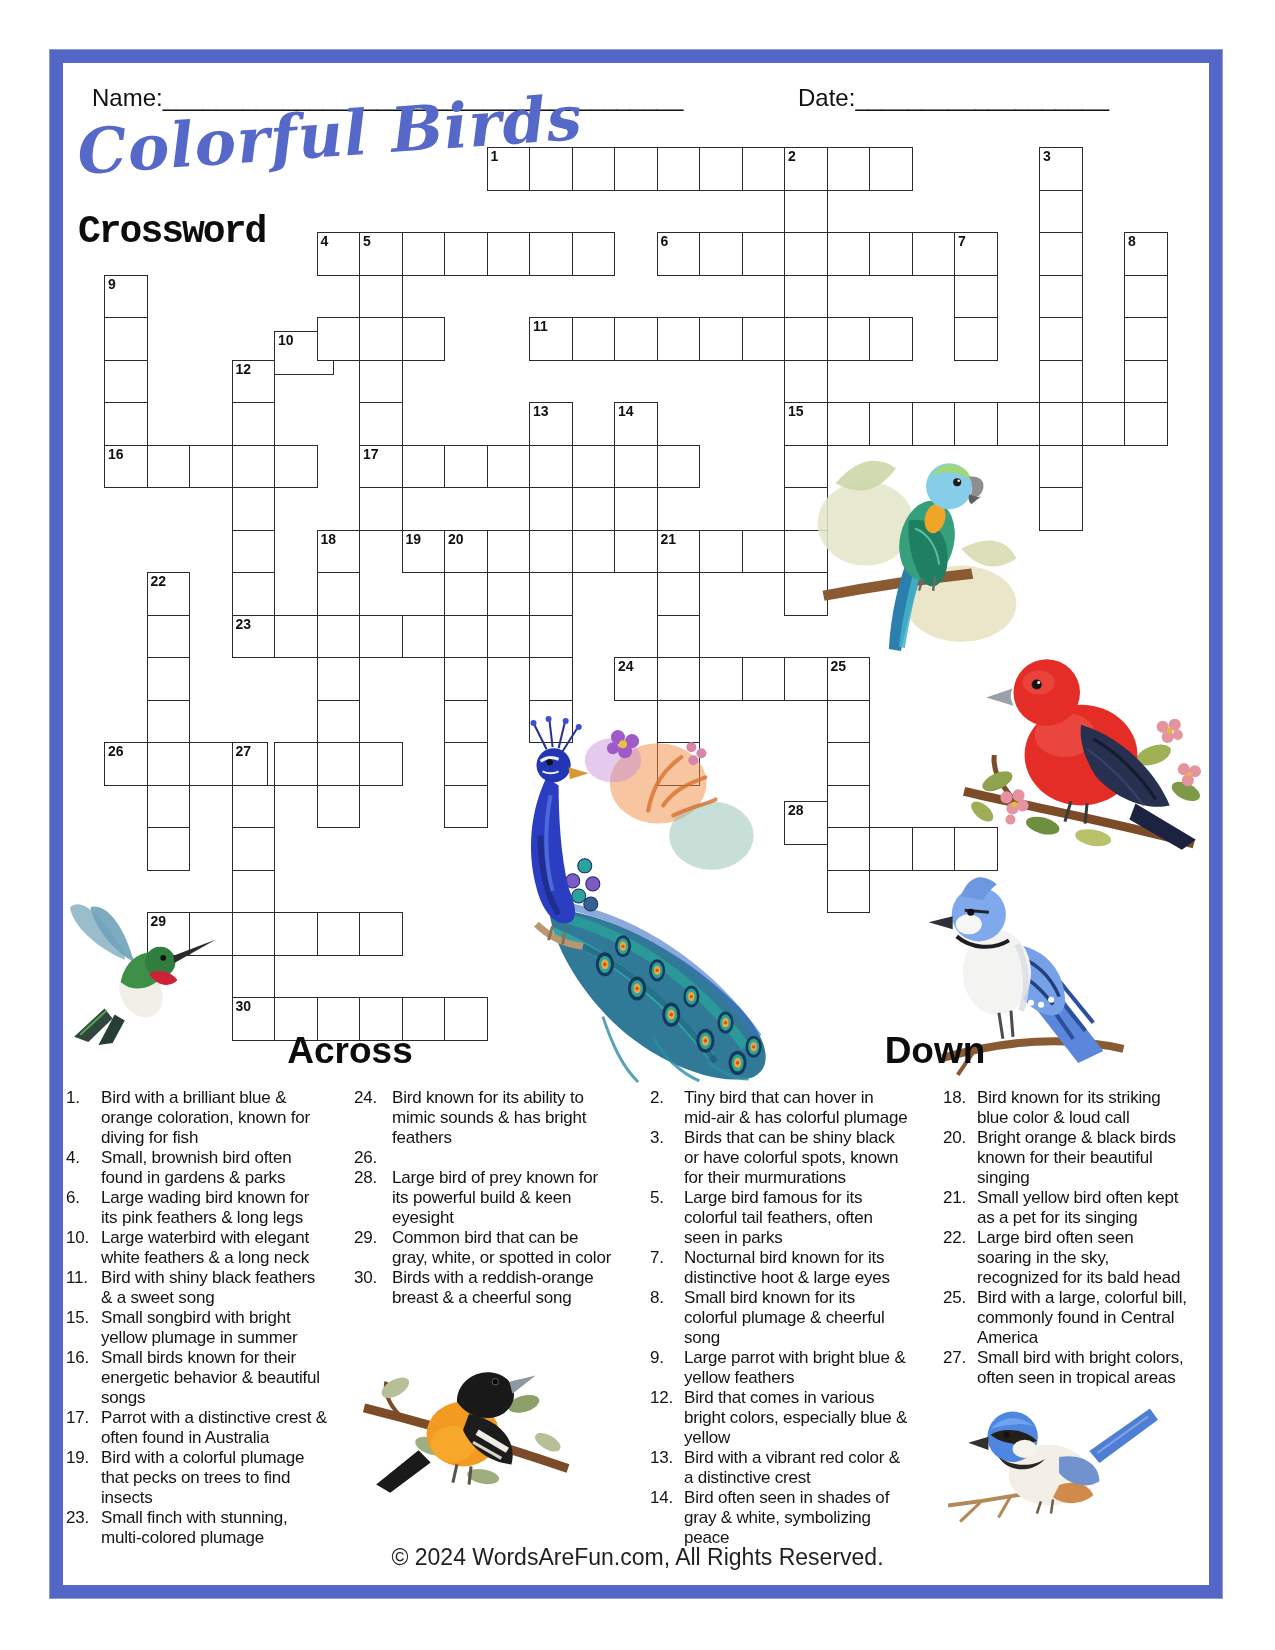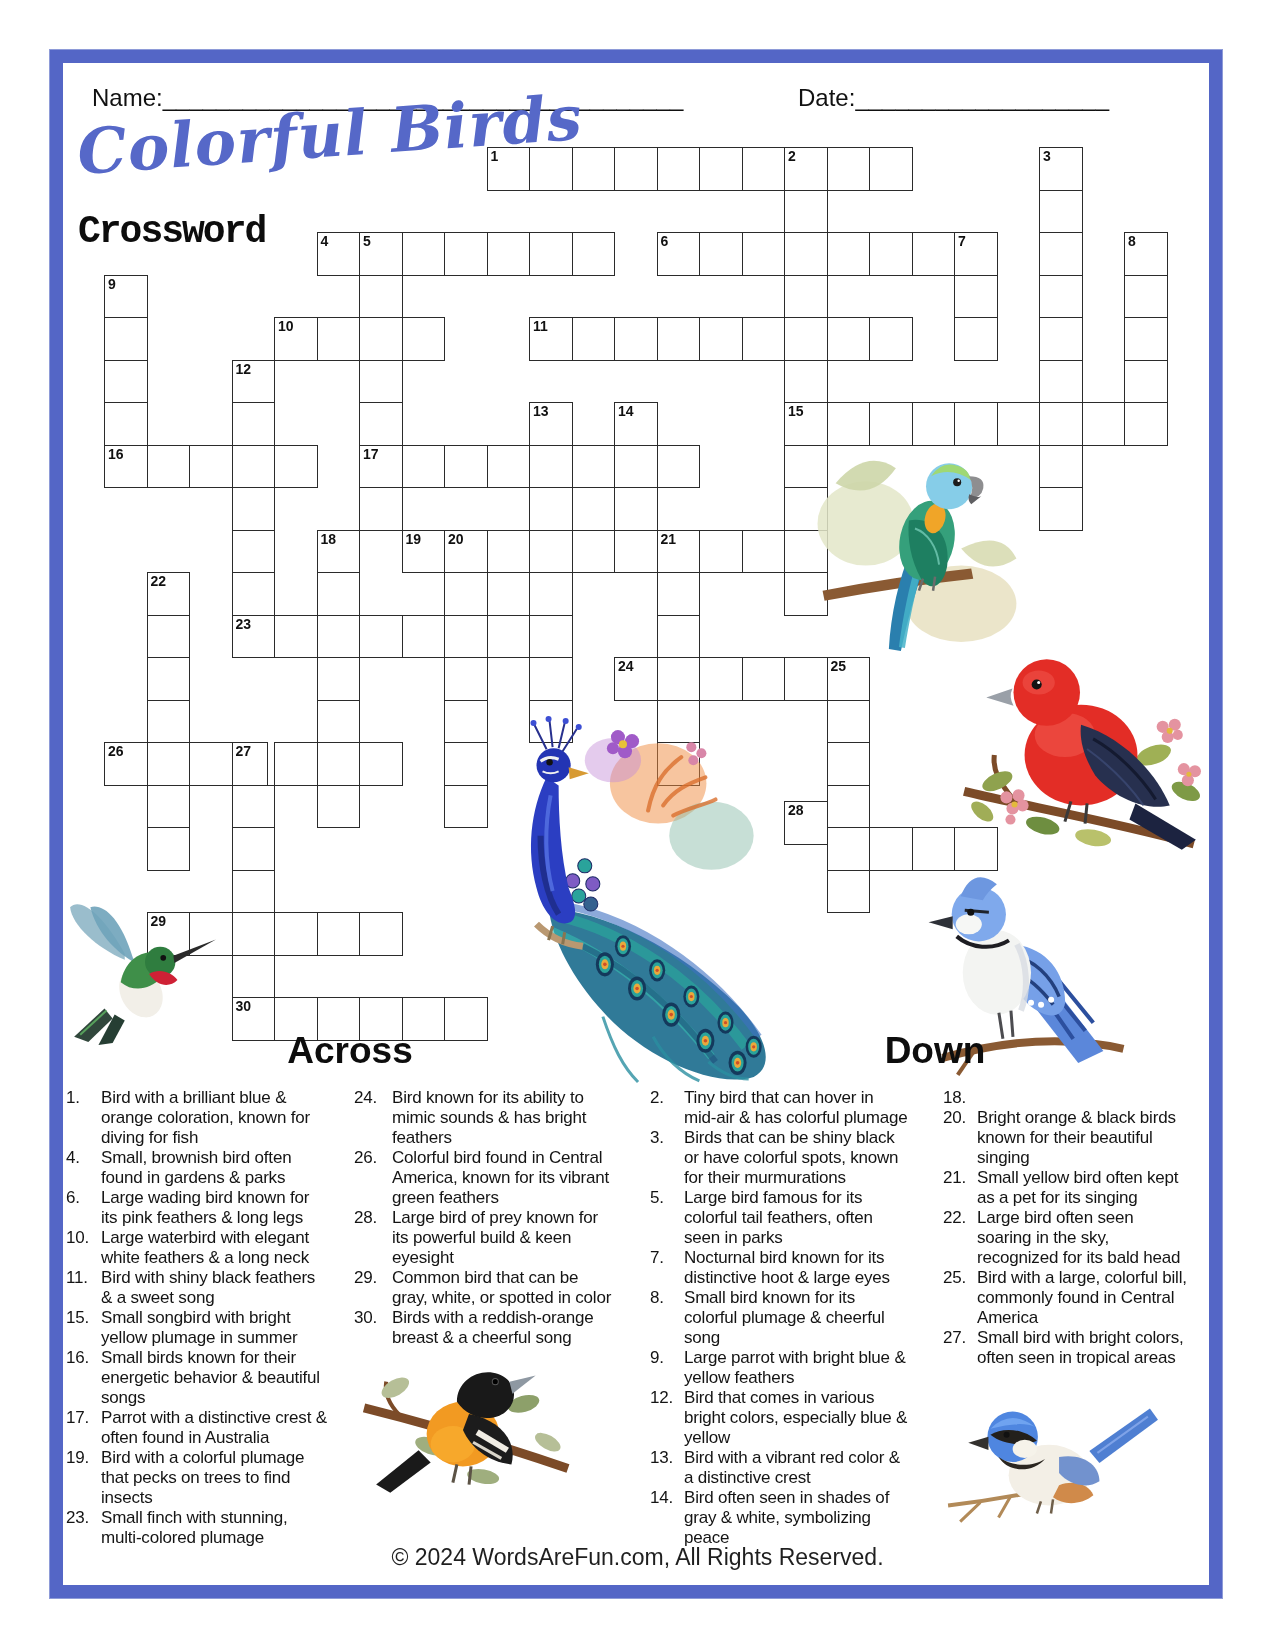--- a/index.html
+++ b/index.html
@@ -137,21 +137,21 @@
       <div class="cell" style="left: 1124px; top: 402px; width: 43.5px; height: 43.5px;"></div>
       <div class="cell" style="left: 104px; top: 274.5px; width: 43.5px; height: 43.5px;">
         <span class="num">9</span>
       </div>
       <div class="cell" style="left: 104px; top: 317px; width: 43.5px; height: 43.5px;"></div>
       <div class="cell" style="left: 104px; top: 359.5px; width: 43.5px; height: 43.5px;"></div>
       <div class="cell" style="left: 104px; top: 402px; width: 43.5px; height: 43.5px;"></div>
       <div class="cell" style="left: 104px; top: 444.5px; width: 43.5px; height: 43.5px;">
         <span class="num">16</span>
       </div>
-      <div class="cell" style="left: 274px; top: 317px; width: 60px; height: 43.5px; text-align: center;">
+      <div class="cell" style="left: 274px; top: 331px; width: 60px; height: 43.5px; text-align: center;">
         <span class="num">10</span>
       </div>
       <div class="cell" style="left: 316.5px; top: 317px; width: 43.5px; height: 43.5px;"></div>
       <div class="cell" style="left: 401.5px; top: 317px; width: 43.5px; height: 43.5px;"></div>
       <div class="cell" style="left: 529px; top: 317px; width: 43.5px; height: 43.5px;">
         <span class="num">11</span>
       </div>
       <div class="cell" style="left: 571.5px; top: 317px; width: 43.5px; height: 43.5px;"></div>
       <div class="cell" style="left: 614px; top: 317px; width: 43.5px; height: 43.5px;"></div>
       <div class="cell" style="left: 656.5px; top: 317px; width: 43.5px; height: 43.5px;"></div>
@@ -586,21 +586,20 @@
         <span class="ctext">Small finch with stunning, multi-colored plumage</span>
       </div>
     </div>
   <div class="clues-col" id="across-col2">
       <div class="clue">
         <span class="cnum">24.</span>
         <span class="ctext">Bird known for its ability to mimic sounds &amp; has bright feathers</span>
       </div>
       <div class="clue">
         <span class="cnum">26.</span>
-        <span class="ctext">Colorful bird found in Central America, known for its vibrant green feathers</span>
       </div>
       <div class="clue">
         <span class="cnum">28.</span>
         <span class="ctext">Large bird of prey known for its powerful build &amp; keen eyesight</span>
       </div>
       <div class="clue">
         <span class="cnum">29.</span>
         <span class="ctext">Common bird that can be gray, white, or spotted in color</span>
       </div>
       <div class="clue">
@@ -642,20 +641,21 @@
         <span class="ctext">Bird with a vibrant red color &amp; a distinctive crest</span>
       </div>
       <div class="clue">
         <span class="cnum">14.</span>
         <span class="ctext">Bird often seen in shades of gray &amp; white, symbolizing peace</span>
       </div>
     </div>
   <div class="clues-col" id="down-col2">
       <div class="clue">
         <span class="cnum">18.</span>
+        <span class="ctext">Bird known for its striking blue color &amp; loud call</span>
       </div>
       <div class="clue">
         <span class="cnum">20.</span>
         <span class="ctext">Bright orange &amp; black birds known for their beautiful singing</span>
       </div>
       <div class="clue">
         <span class="cnum">21.</span>
         <span class="ctext">Small yellow bird often kept as a pet for its singing</span>
       </div>
       <div class="clue">

